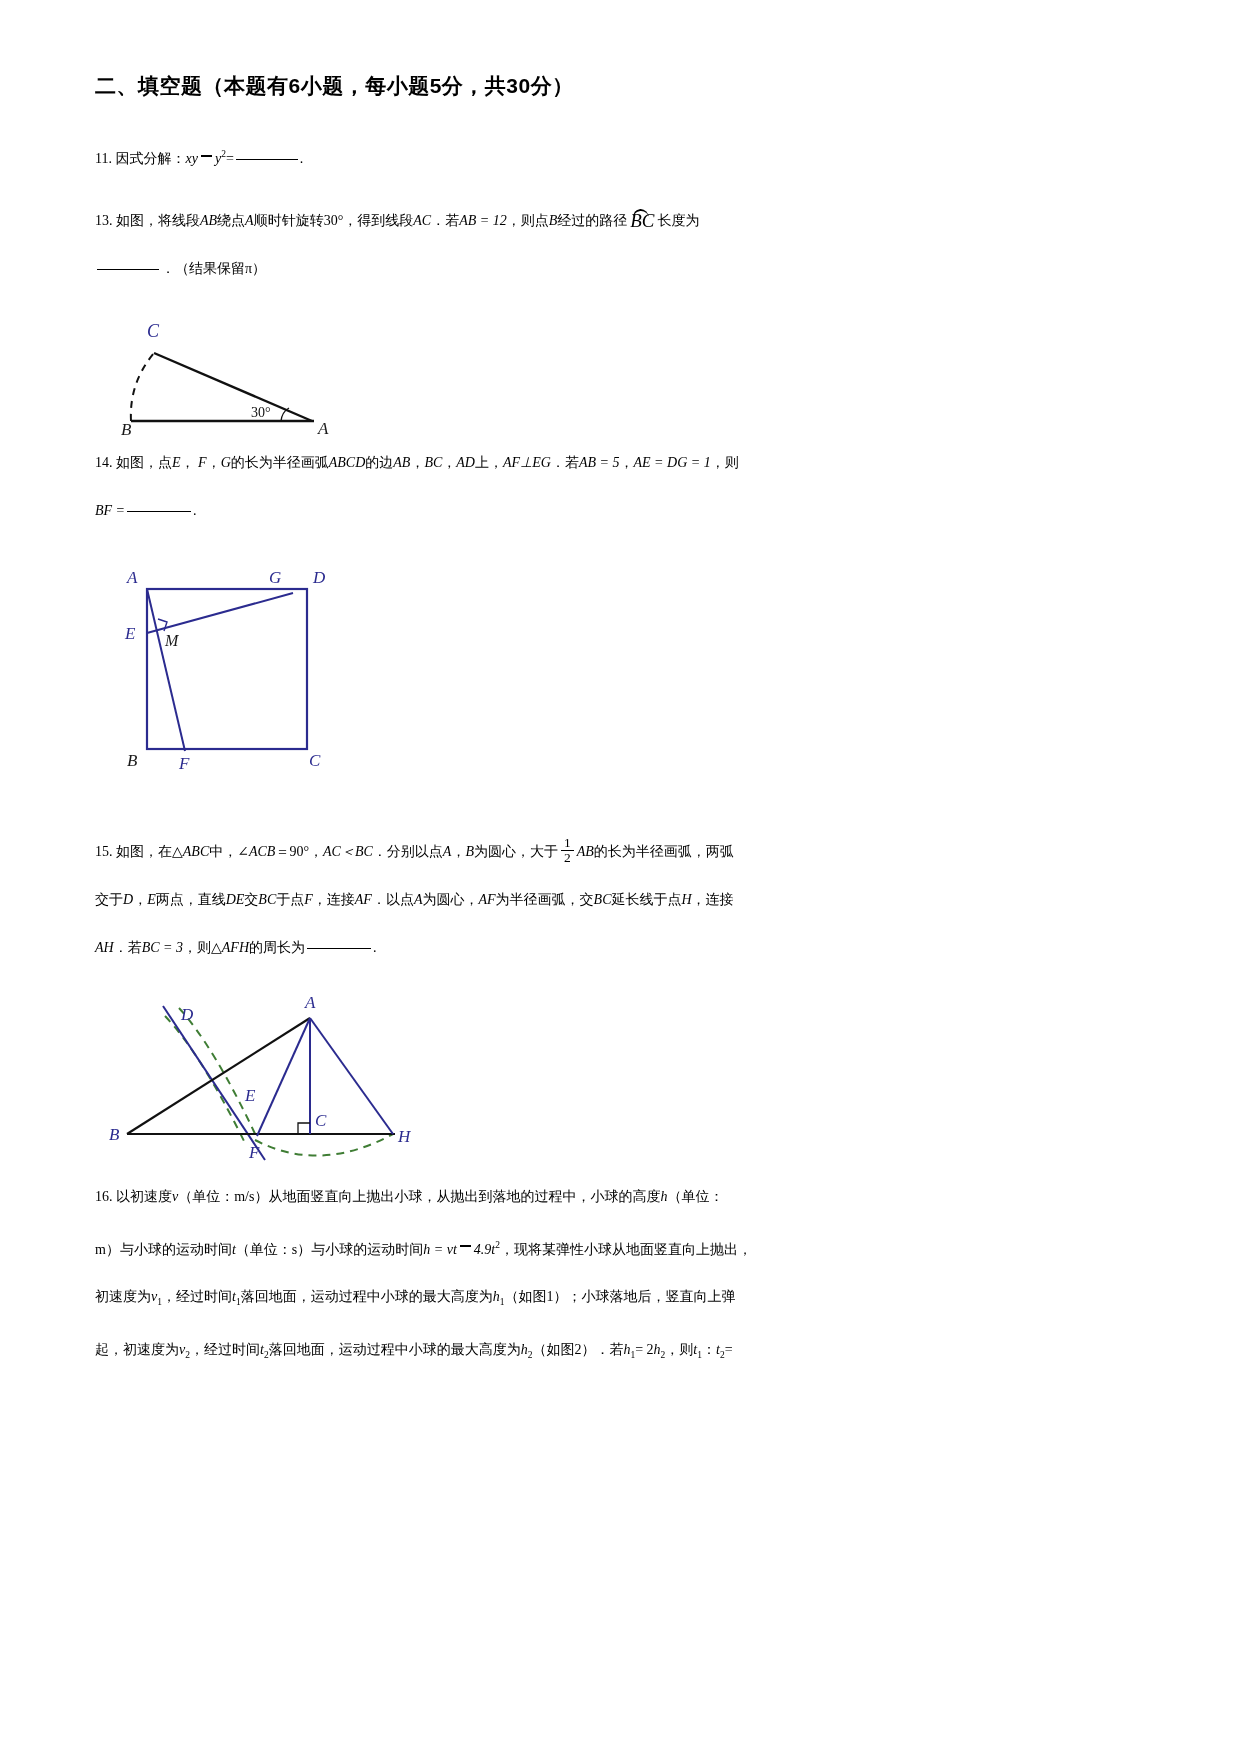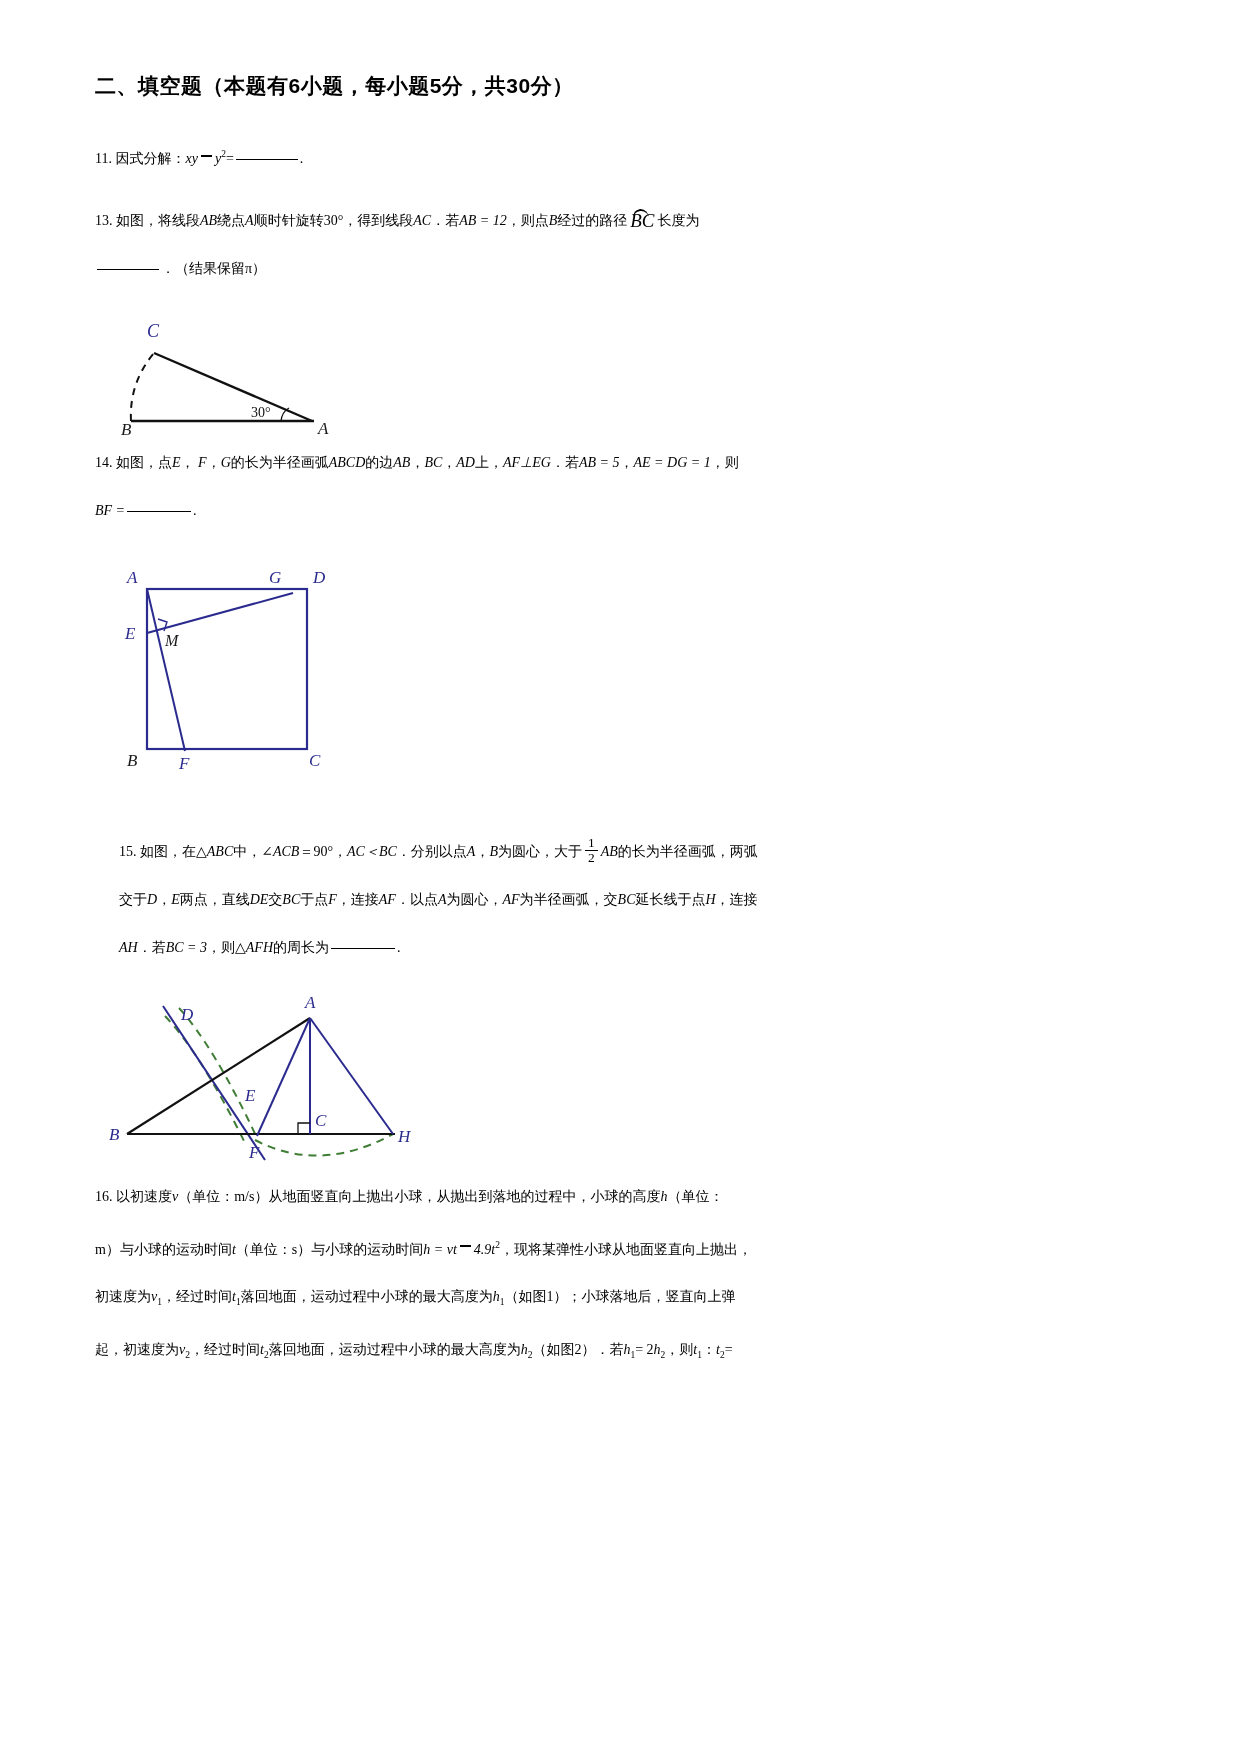--- a/index.html
+++ b/index.html
@@ -172,21 +172,21 @@
       <text class="lbl" x="152" y="22" font-size="17">G</text>
       <text class="lbl" x="196" y="22" font-size="17">D</text>
       <text class="lbl" x="8" y="78" font-size="17">E</text>
       <text class="lbl dark" x="48" y="85" font-size="16">M</text>
       <text class="lbl dark" x="10" y="205" font-size="17">B</text>
       <text class="lbl" x="62" y="208" font-size="17">F</text>
       <text class="lbl" x="192" y="205" font-size="17">C</text>
     </svg>
   </div>
 
-  <div class="q" style="margin-top:52px;margin-left:24px;">
+  <div class="q" style="margin-top:52px;">
     <span class="num">15.</span>
     <span>如图，在△</span><i class="v">ABC</i><span>中，∠</span><i class="v">ACB</i><span>＝90°，</span><i class="v">AC＜BC</i><span>．分别以点</span><i class="v">A</i><span>，</span><i class="v">B</i><span>为圆心，大于</span><span class="frac"><span class="nu">1</span><span class="de">2</span></span><i class="v">AB</i><span>的长为半径画弧，两弧</span><br>
     <span>交于</span><i class="v">D</i><span>，</span><i class="v">E</i><span>两点，直线</span><i class="v">DE</i><span>交</span><i class="v">BC</i><span>于点</span><i class="v">F</i><span>，连接</span><i class="v">AF</i><span>．以点</span><i class="v">A</i><span>为圆心，</span><i class="v">AF</i><span>为半径画弧，交</span><i class="v">BC</i><span>延长线于点</span><i class="v">H</i><span>，连接</span><br>
     <i class="v">AH</i><span>．若</span><i class="v">BC = 3</i><span>，则△</span><i class="v">AFH</i><span>的周长为</span><span class="blank long"></span><span>.</span>
   </div>
 
   <div class="fig" style="margin:16px 0 4px 10px;">
     <svg width="340" height="175" viewBox="0 0 340 175">
 
       <path d="M 74 20 Q 110 60 152 150" fill="none" stroke="#3f7d34" stroke-width="2" stroke-dasharray="8,6"></path>

